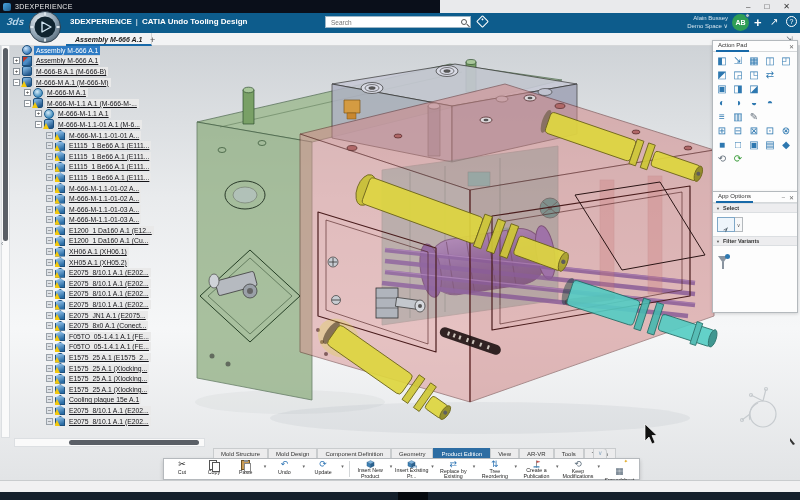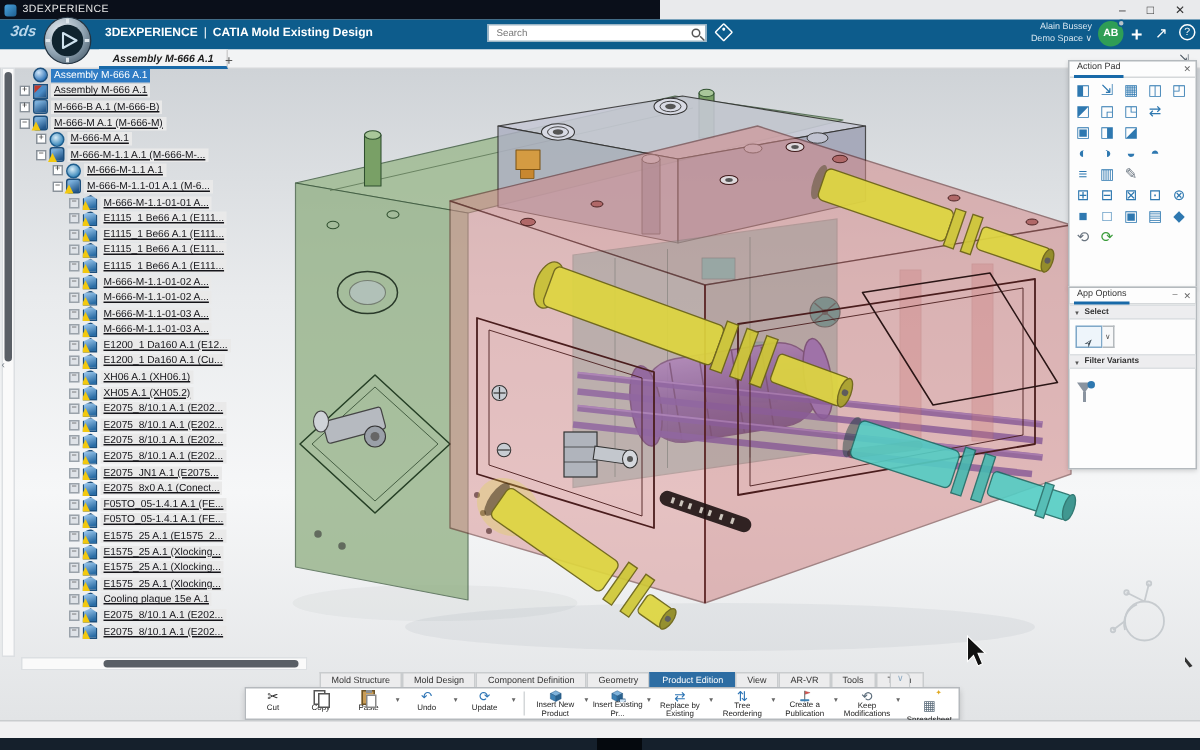--- a/index.html
+++ b/index.html
@@ -401,21 +401,21 @@
   <circle cx="17" cy="17" r="10.5" fill="#10242f"></circle>
   <polygon points="14,12 23,17 14,22" fill="none" stroke="#cfe3ef" stroke-width="1.4" stroke-linejoin="round"></polygon>
   <rect x="16" y="2.5" width="2" height="3" fill="#dde6ec"></rect>
     <rect x="16" y="28.5" width="2" height="3" fill="#dde6ec"></rect>
   <rect x="2.5" y="16" width="3" height="2" fill="#dde6ec"></rect>
     <rect x="28.5" y="16" width="3" height="2" fill="#dde6ec"></rect>
 </svg>
 <div class="abs brand-wrap">
   <span class="brand">3DEXPERIENCE</span>
   <span>|</span>
-  <span class="brand-app">CATIA Mold Existing Design</span>
+  <span class="brand-app">CATIA Undo Tooling Design</span>
 </div>
 <div class="abs search-box">
   <input class="search-input" placeholder="Search" style="">
   <span class="mag"></span>
 </div>
 <span class="abs tag-ic"></span>
 <div class="abs user-block">
   <div class="user-name">Alain Bussey</div>
   <div class="user-space">Demo Space ∨</div>
 </div>

